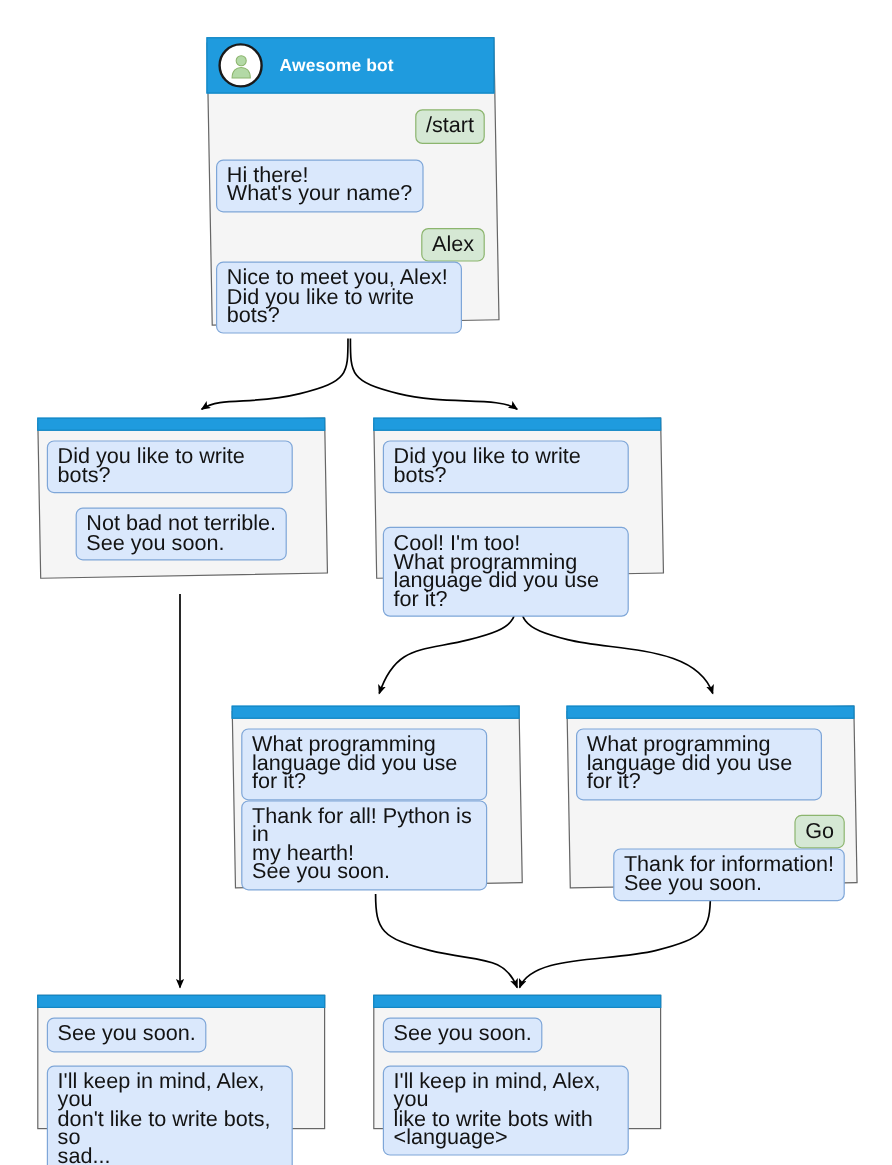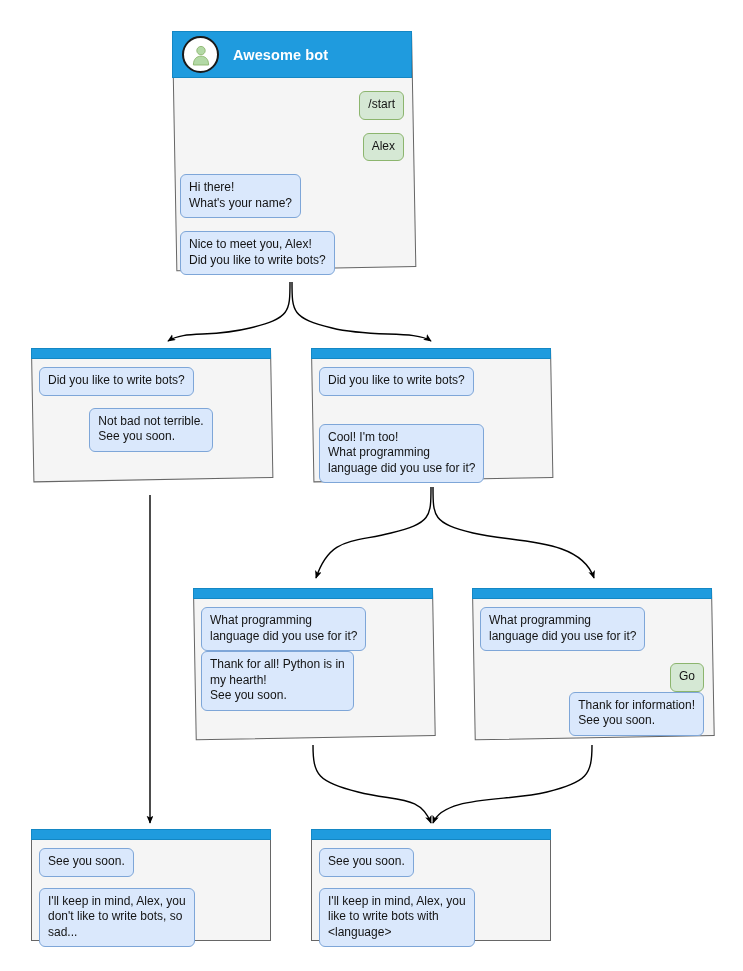--- a/index.html
+++ b/index.html
@@ -100,21 +100,21 @@
   .msg-row {
     display: flex;
     width: 100%;
   }
   .msg-row.left  { justify-content: flex-start; }
   .msg-row.right { justify-content: flex-end; }
 
   .bubble {
     display: inline-block;
     box-sizing: border-box;
-    font-size: 12px;
+    font-size: 18px;
     line-height: 15.5px;
     color: #131313;
     border-radius: 6px;
     padding: 5px 8px 6px 8px;
     white-space: pre-line;
     max-width: 205px;
   }
   .bubble.bot {
     background: #dae8fc;
     border: 1px solid #7ea6d8;
@@ -160,28 +160,28 @@
           <circle cx="12" cy="7.6" r="4.2" fill="#b3d9a6" stroke="#8cb56e" stroke-width="0.9"></circle>
           <path d="M4.4 22 C4.4 15.6 8 13.2 12 13.2 C16 13.2 19.6 15.6 19.6 22 Z" fill="#b3d9a6" stroke="#8cb56e" stroke-width="0.9"></path>
         </svg>
       </div>
       <div class="node-title">Awesome bot</div>
     </div>
     <div class="node-body">
       <div class="msg-row right" style="margin-top:13px;">
         <div class="bubble user">/start</div>
       </div>
-      <div class="msg-row right" style="margin-top:13px;">
-        <div class="bubble user">Alex</div>
-      </div>
       <div class="msg-row left" style="margin-top:13px;">
         <div class="bubble bot">Hi there!
 What's your name?</div>
       </div>
-      <div class="msg-row left" style="margin-top:13px;">
+      <div class="msg-row right" style="margin-top:13px;">
+        <div class="bubble user">Alex</div>
+      </div>
+      <div class="msg-row left" style="">
         <div class="bubble bot">Nice to meet you, Alex!
 Did you like to write bots?</div>
       </div>
     </div>
   </div>
 
   <div class="node small tilt" style="left:31px; top:348px; width:240px; height:130px;">
     <div class="node-skew"></div>
     <div class="node-head"></div>
     <div class="node-body">

